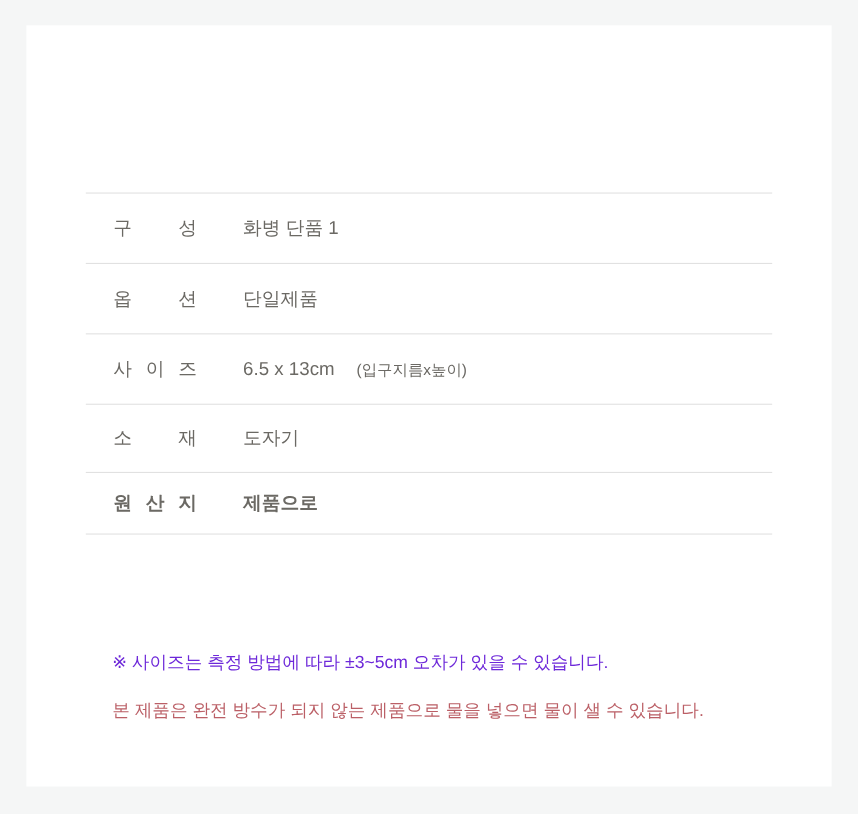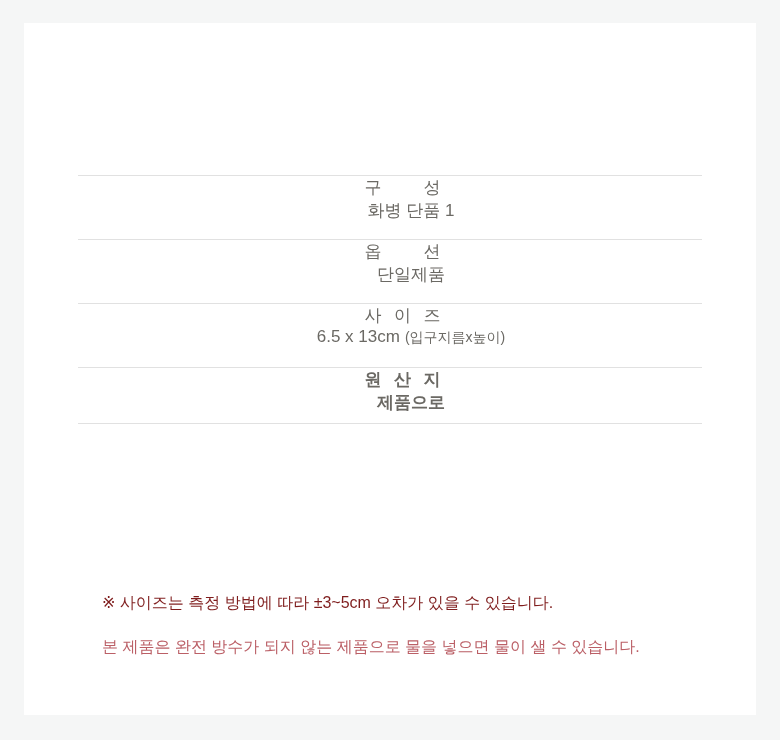--- a/index.html
+++ b/index.html
@@ -33,21 +33,20 @@
     left: 54px;
     top: 152px;
     width: 624px;
     border-top: 1px solid #e1e1e1;
   }
   .row {
     display: flex;
     align-items: center;
     border-bottom: 1px solid #e1e1e1;
     height: 64px;
-    flex-direction: column;
   }
   .row.r4 { height: 62px; }
   .row.r6 { height: 56px; font-weight: bold; }
   .row-label {
     display: inline-block;
     margin-left: 25px;
     width: 76px;
     font-size: 17px;
     color: #6b6964;
     text-align: justify;
@@ -56,29 +55,29 @@
     white-space: nowrap;
   }
   .row-value {
     margin-left: 42px;
     font-size: 17px;
     color: #6b6964;
     white-space: nowrap;
   }
   .row-value .sub {
     font-size: 14px;
-    margin-left: 5px;
+    margin-left: 20px;
     color: #6b6964;
   }
   .note {
     position: absolute;
     left: 78px;
     font-size: 16px;
     line-height: 1.4;
-    color: #7f1d1d;
+    color: #6d28d9;
     white-space: nowrap;
   }
   .note.size-note { top: 569px; }
   .note.warning-note {
     top: 613px;
     color: #bb5f66;
     text-align: center;
   }
 </style>
 </head>
@@ -97,20 +96,24 @@
     <div class="row r2">
       <span class="row-label">옵 션</span>
       <span class="row-value"><span>단일제품</span></span>
     </div>
 
     <div class="row r3">
       <span class="row-label">사 이 즈</span>
       <span class="row-value"><span>6.5 x 13cm</span><span class="sub">(입구지름x높이)</span></span>
     </div>
 
+    <div class="row r4">
+      <span class="row-label">소 재</span>
+      <span class="row-value"><span>도자기</span></span>
+    </div>
 
 
     <div class="row r6">
       <span class="row-label">원 산 지</span>
       <span class="row-value"><span>제품으로</span></span>
     </div>
 
   </div>
 
   <p class="note size-note">※ 사이즈는 측정 방법에 따라 ±3~5cm 오차가 있을 수 있습니다.</p>

